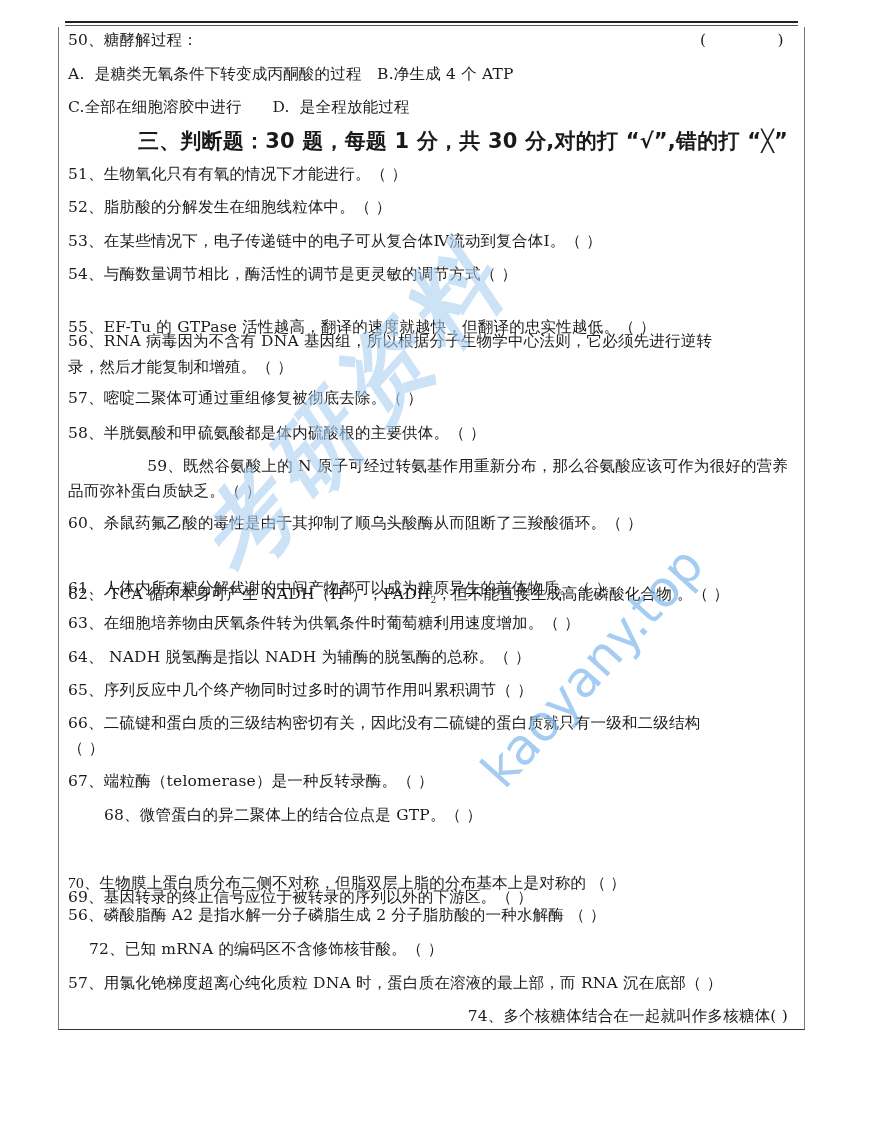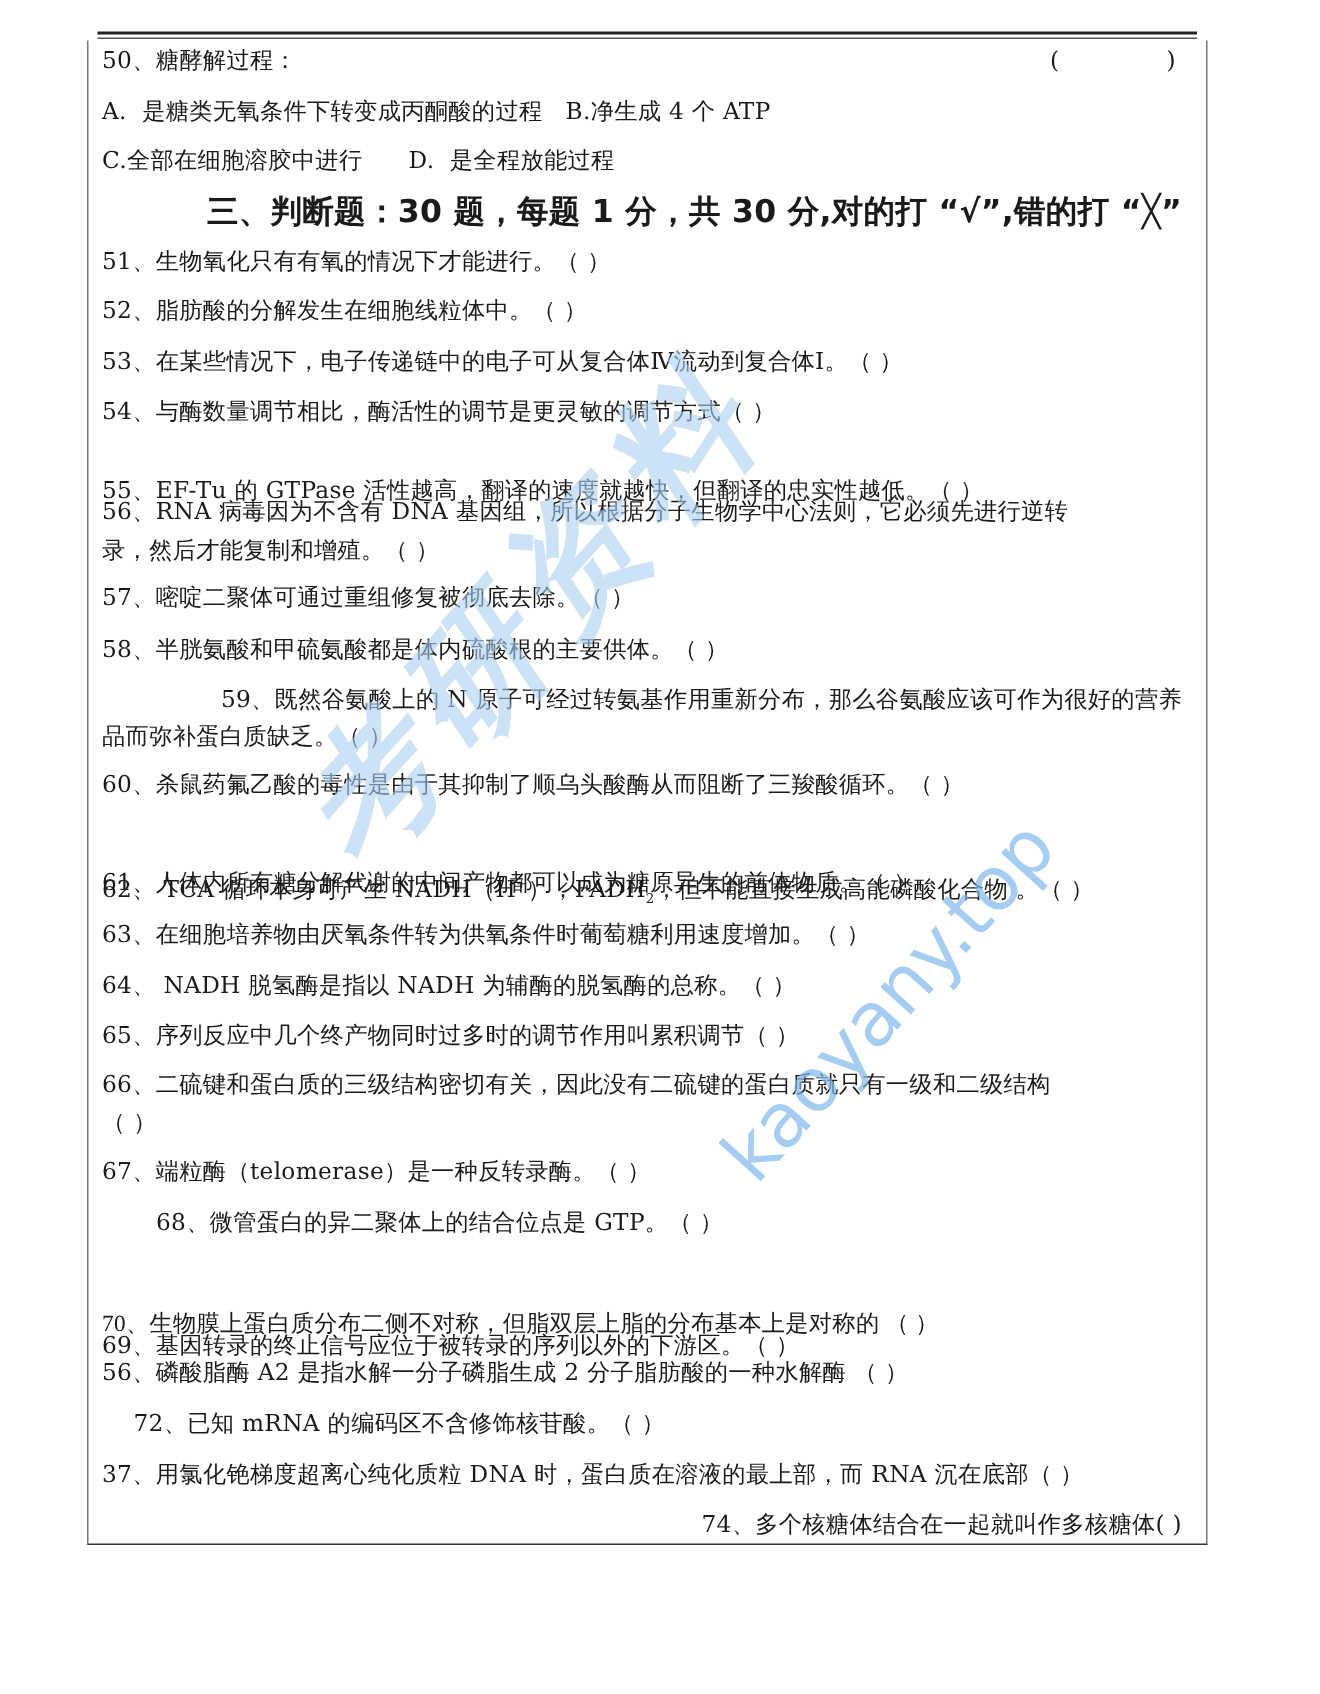--- a/index.html
+++ b/index.html
@@ -134,17 +134,17 @@
 
 <div class="line" style="top:711px;">66、二硫键和蛋白质的三级结构密切有关，因此没有二硫键的蛋白质就只有一级和二级结构</div>
 <div class="line" style="top:736px;">（   ）</div>
 
 <div class="line" style="top:769px;">67、端粒酶（telomerase）是一种反转录酶。（  ）</div>
 <div class="line" style="top:803px;margin-left:36px;">68、微管蛋白的异二聚体上的结合位点是 GTP。（   ）</div>
 <div class="line" style="top:837px;margin-top:48px;">69、基因转录的终止信号应位于被转录的序列以外的下游区。（   ）</div>
 <div class="line" style="top:870px;font-family:Liberation Serif, serif;">70、生物膜上蛋白质分布二侧不对称，但脂双层上脂的分布基本上是对称的 （  ）</div>
 <div class="line" style="top:903px;">56、磷酸脂酶 A2 是指水解一分子磷脂生成 2 分子脂肪酸的一种水解酶 （  ）</div>
 <div class="line" style="top:937px;margin-left:21px;">72、已知 mRNA 的编码区不含修饰核苷酸。（  ）</div>
-<div class="line" style="top:971px;">37、用氯化铯梯度超离心纯化质粒 DNA 时，蛋白质在溶液的最上部，而 RNA 沉在底部（  ）</div>
+<div class="line" style="top:971px;">57、用氯化铯梯度超离心纯化质粒 DNA 时，蛋白质在溶液的最上部，而 RNA 沉在底部（  ）</div>
 <div class="line" style="top:1004px;text-align:right;">74、多个核糖体结合在一起就叫作多核糖体(  )</div>
 
 <div class="watermark wm-cn">考研资料</div>
 <div class="watermark wm-url">kaoyany.top</div>
 
 </body></html>

